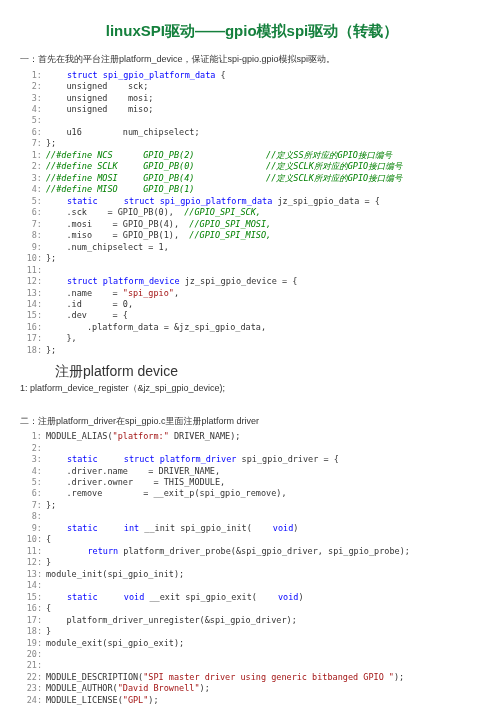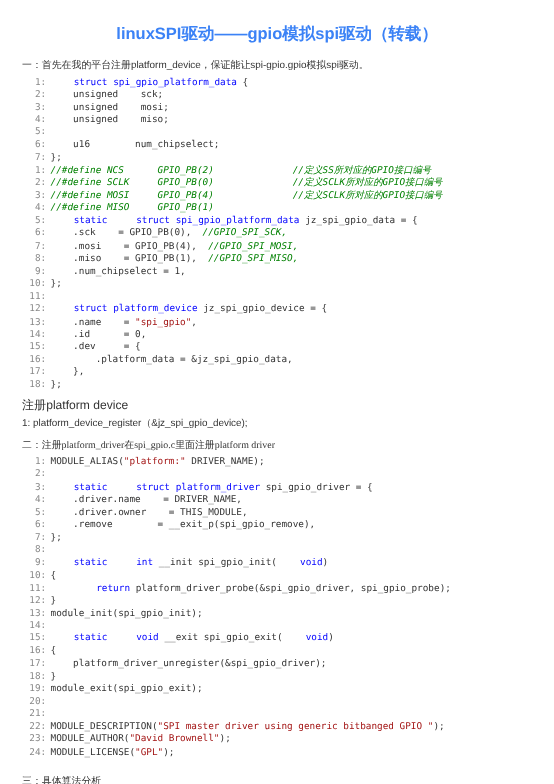--- a/index.html
+++ b/index.html
@@ -10,53 +10,54 @@
   padding: 10px 20px;
   font-size: 9px;
   line-height: 1.4;
   color: #333;
 }
 h1 {
   font-size: 15px;
   font-weight: bold;
   text-align: center;
   margin: 10px 0 12px;
-  color: #3b82f6;
+  color: #15803d;
 }
 .section-intro {
   font-size: 9px;
   color: #333;
   margin: 6px 0 4px;
 }
 .code-block {
   font-family: Consolas, Monaco, monospace;
   font-size: 8.5px;
   line-height: 1.35;
   white-space: pre;
   overflow: hidden;
 }
 .ln { color: #888; display: inline-block; width: 22px; text-align: right; margin-right: 4px; }
 .kw { color: #0000ff; margin-left: 21px; }
 .ty { color: #0000ff; text-align: center; }
 .str { color: #a31515; }
 .cm { color: #008000; font-style: italic; }
 .pl { color: #333; }
 .section-head {
-  font-size: 11px;
+  font-size: 14px;
   color: #333;
   margin-top: 6px;
+  margin-left: 35px;
 }
 </style>
 </head>
 <body>
 
 <h1>linuxSPI驱动——gpio模拟spi驱动（转载）</h1>
 
 <div class="section-intro">一：首先在我的平台注册platform_device，保证能让spi-gpio.gpio模拟spi驱动。</div>
 <div class="code-block" id="cb1"><div><span class="ln">1:</span><span class="kw">struct</span> <span class="ty">spi_gpio_platform_data</span> {</div><div><span class="ln">2:</span><span class="pl">    unsigned    sck;</span></div><div><span class="ln">3:</span><span class="pl">    unsigned    mosi;</span></div><div><span class="ln">4:</span><span class="pl">    unsigned    miso;</span></div><div><span class="ln">5:</span></div><div><span class="ln">6:</span><span class="pl">    u16        num_chipselect;</span></div><div><span class="ln">7:</span>};</div><div><span class="ln">1:</span><span class="cm">//#define NCS      GPIO_PB(2)              //定义SS所对应的GPIO接口编号  </span></div><div><span class="ln">2:</span><span class="cm">//#define SCLK     GPIO_PB(0)              //定义SCLK所对应的GPIO接口编号 </span></div><div><span class="ln">3:</span><span class="cm">//#define MOSI     GPIO_PB(4)              //定义SCLK所对应的GPIO接口编号 </span></div><div><span class="ln">4:</span><span class="cm">//#define MISO     GPIO_PB(1)</span></div><div><span class="ln">5:</span><span class="kw">static</span> <span class="kw">struct</span> <span class="ty">spi_gpio_platform_data</span> jz_spi_gpio_data = {</div><div><span class="ln">6:</span>    .sck    = GPIO_PB(0), <span class="cm"> //GPIO_SPI_SCK,</span></div><div><span class="ln">7:</span>    .mosi    = GPIO_PB(4), <span class="cm"> //GPIO_SPI_MOSI,</span></div><div><span class="ln">8:</span>    .miso    = GPIO_PB(1), <span class="cm"> //GPIO_SPI_MISO,</span></div><div><span class="ln">9:</span>    .num_chipselect = 1,</div><div><span class="ln">10:</span>};</div><div><span class="ln">11:</span></div><div><span class="ln">12:</span><span class="kw">struct</span> <span class="ty">platform_device</span> jz_spi_gpio_device = {</div><div><span class="ln">13:</span>    .name    = <span class="str">"spi_gpio"</span>,</div><div><span class="ln">14:</span>    .id      = 0,</div><div><span class="ln">15:</span>    .dev     = {</div><div><span class="ln">16:</span>        .platform_data = &amp;jz_spi_gpio_data,</div><div><span class="ln">17:</span>    },</div><div><span class="ln">18:</span>};</div></div>
 
 <div class="section-head">注册platform device</div>
 <div class="section-intro" style="margin-top:0;">1: platform_device_register（&amp;jz_spi_gpio_device);</div>
 
-<div class="section-intro" style="margin-top:8px;font-family:Liberation Serif, serif;">二：注册platform_driver在spi_gpio.c里面注册platform driver</div>
+<div class="section-intro" style="margin-top:20px;">二：注册platform_driver在spi_gpio.c里面注册platform driver</div>
 <div class="code-block" id="cb2"><div><span class="ln">1:</span>MODULE_ALIAS(<span class="str">"platform:"</span> DRIVER_NAME);</div><div><span class="ln">2:</span></div><div><span class="ln">3:</span><span class="kw">static</span> <span class="kw">struct</span> <span class="ty">platform_driver</span> spi_gpio_driver = {</div><div><span class="ln">4:</span>    .driver.name    = DRIVER_NAME,</div><div><span class="ln">5:</span>    .driver.owner    = THIS_MODULE,</div><div><span class="ln">6:</span>    .remove        = __exit_p(spi_gpio_remove),</div><div><span class="ln">7:</span>};</div><div><span class="ln">8:</span></div><div><span class="ln">9:</span><span class="kw">static</span> <span class="kw">int</span> __init spi_gpio_init(<span class="kw">void</span>)</div><div><span class="ln">10:</span>{</div><div><span class="ln">11:</span>    <span class="kw">return</span> platform_driver_probe(&amp;spi_gpio_driver, spi_gpio_probe);</div><div><span class="ln">12:</span>}</div><div><span class="ln">13:</span>module_init(spi_gpio_init);</div><div><span class="ln">14:</span></div><div><span class="ln">15:</span><span class="kw">static</span> <span class="kw">void</span> __exit spi_gpio_exit(<span class="kw">void</span>)</div><div><span class="ln">16:</span>{</div><div><span class="ln">17:</span>    platform_driver_unregister(&amp;spi_gpio_driver);</div><div><span class="ln">18:</span>}</div><div><span class="ln">19:</span>module_exit(spi_gpio_exit);</div><div><span class="ln">20:</span></div><div><span class="ln">21:</span></div><div><span class="ln">22:</span>MODULE_DESCRIPTION(<span class="str">"SPI master driver using generic bitbanged GPIO "</span>);</div><div><span class="ln">23:</span>MODULE_AUTHOR(<span class="str">"David Brownell"</span>);</div><div><span class="ln">24:</span>MODULE_LICENSE(<span class="str">"GPL"</span>);</div></div>
 
 <div class="section-intro" style="margin-top:14px;">三：具体算法分析</div>
 
 </body></html>

